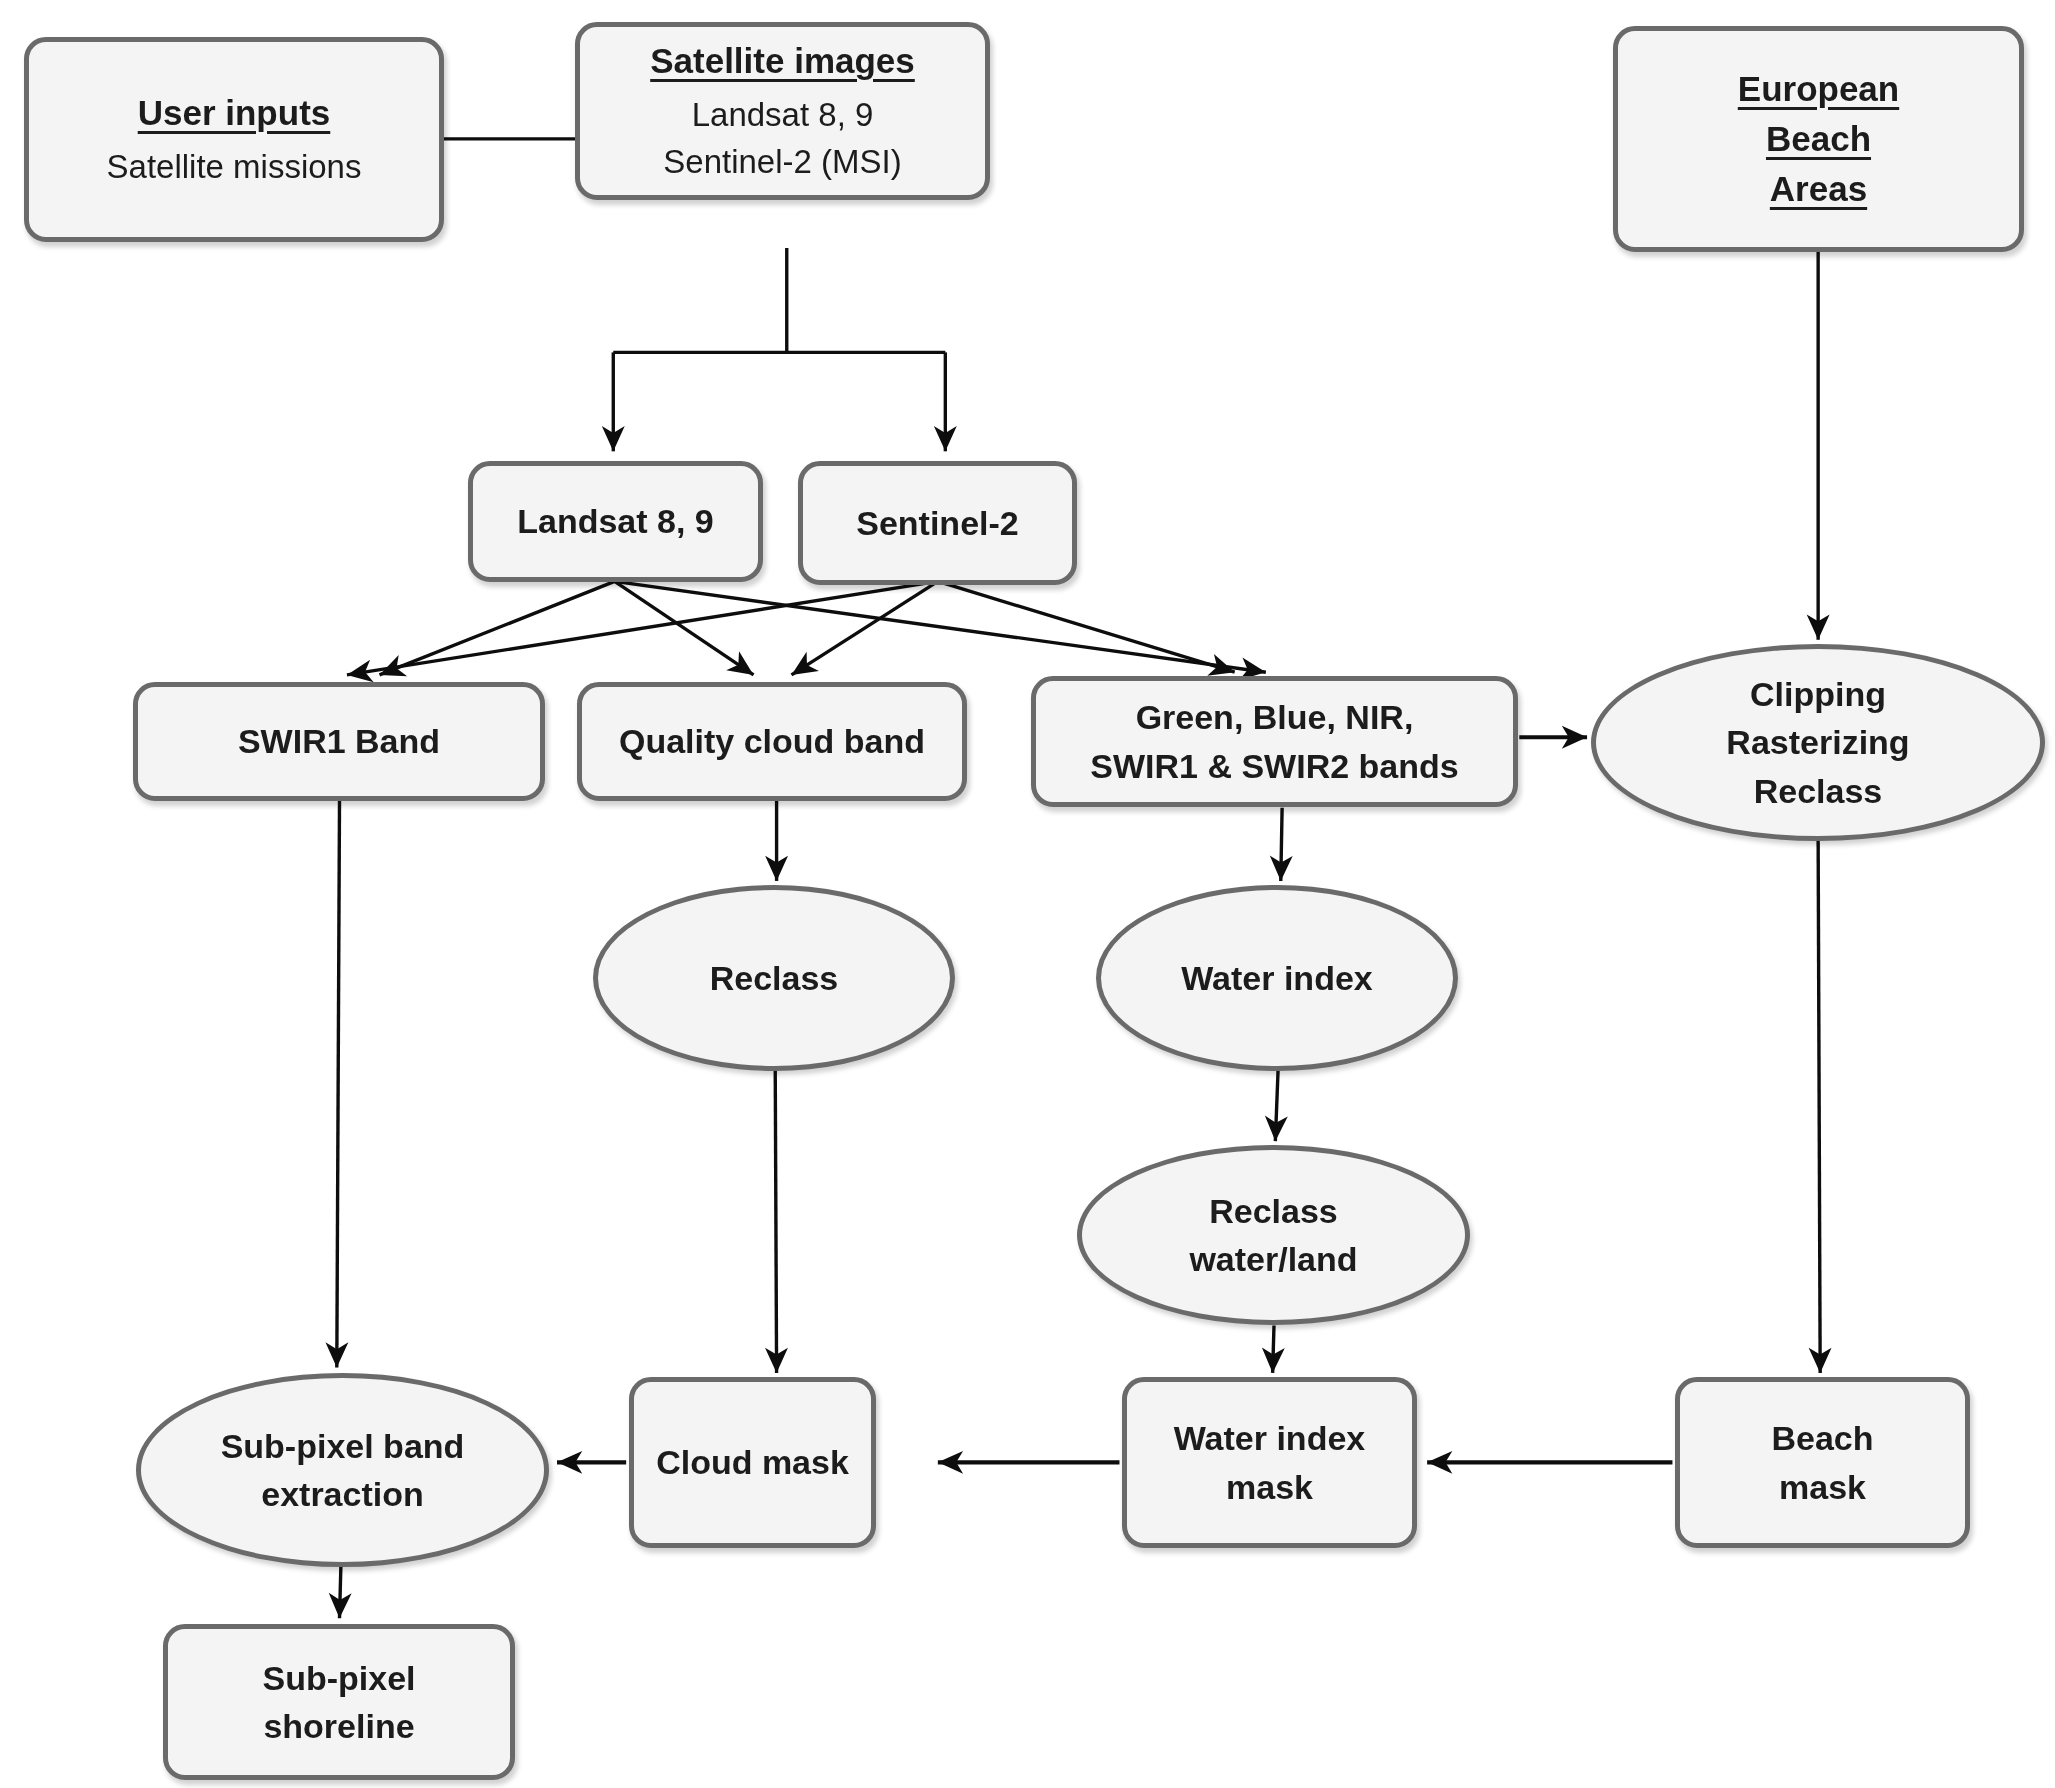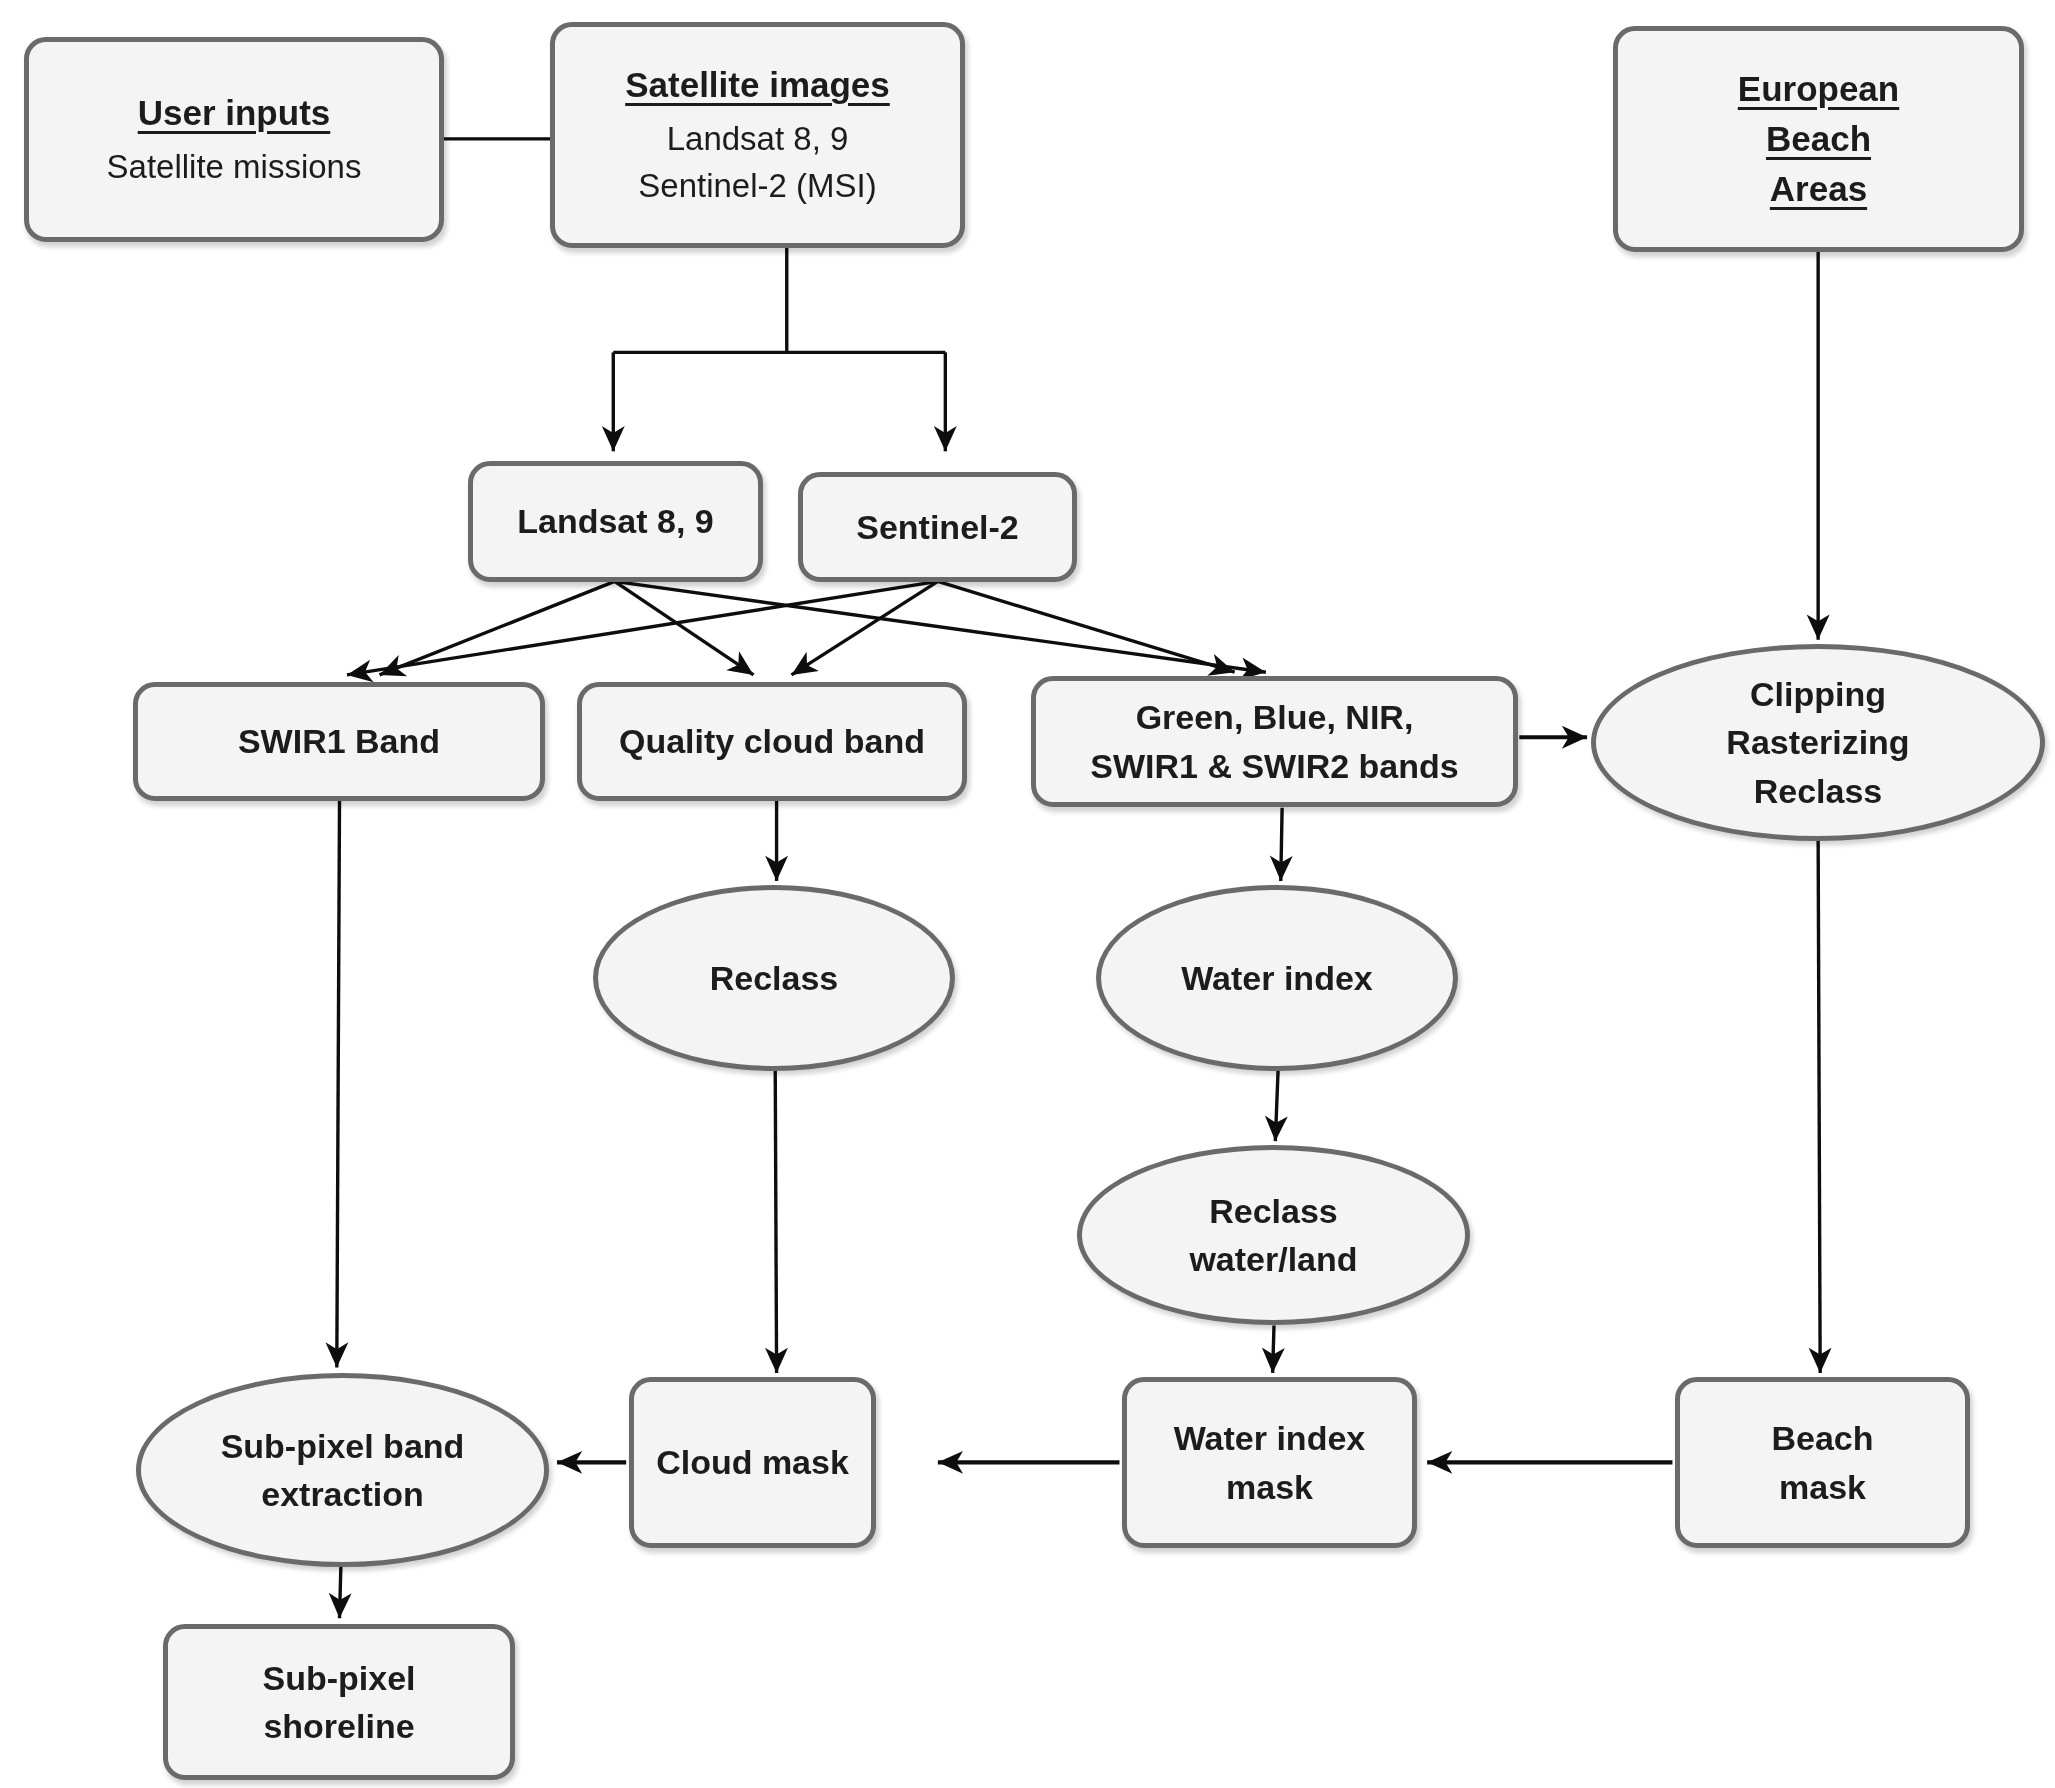--- a/index.html
+++ b/index.html
@@ -87,37 +87,37 @@
     <line class="thick" x1="1652" y1="2158" x2="1384" y2="2158" marker-end="url(#ah)"></line>
     <line class="thick" x1="924" y1="2158" x2="822" y2="2158" marker-end="url(#ah)"></line>
     <line x1="503" y1="2312" x2="501" y2="2388" marker-end="url(#ah)"></line>
   </svg>
 
   <div class="node rect" style="left:24px;top:37px;width:420px;height:205px">
     <div class="title">User inputs</div>
     <div class="t plain gap">Satellite missions</div>
   </div>
 
-  <div class="node rect" style="left:550px;top:22px;width:415px;height:226px">
+  <div class="node rect" style="left:575px;top:22px;width:415px;height:178px">
     <div class="title">Satellite images</div>
     <div class="t plain gap">Landsat 8, 9</div>
     <div class="t plain">Sentinel-2 (MSI)</div>
   </div>
 
   <div class="node rect" style="left:1613px;top:26px;width:411px;height:226px">
     <div class="title">European</div>
     <div class="title">Beach</div>
     <div class="title">Areas</div>
   </div>
 
   <div class="node rect" style="left:468px;top:461px;width:295px;height:121px">
     <div class="t">Landsat 8, 9</div>
   </div>
 
-  <div class="node rect" style="left:798px;top:472px;width:279px;height:110px">
+  <div class="node rect" style="left:798px;top:461px;width:279px;height:124px">
     <div class="t">Sentinel-2</div>
   </div>
 
   <div class="node rect" style="left:133px;top:682px;width:412px;height:119px">
     <div class="t">SWIR1 Band</div>
   </div>
 
   <div class="node rect" style="left:577px;top:682px;width:390px;height:119px">
     <div class="t">Quality cloud band</div>
   </div>

